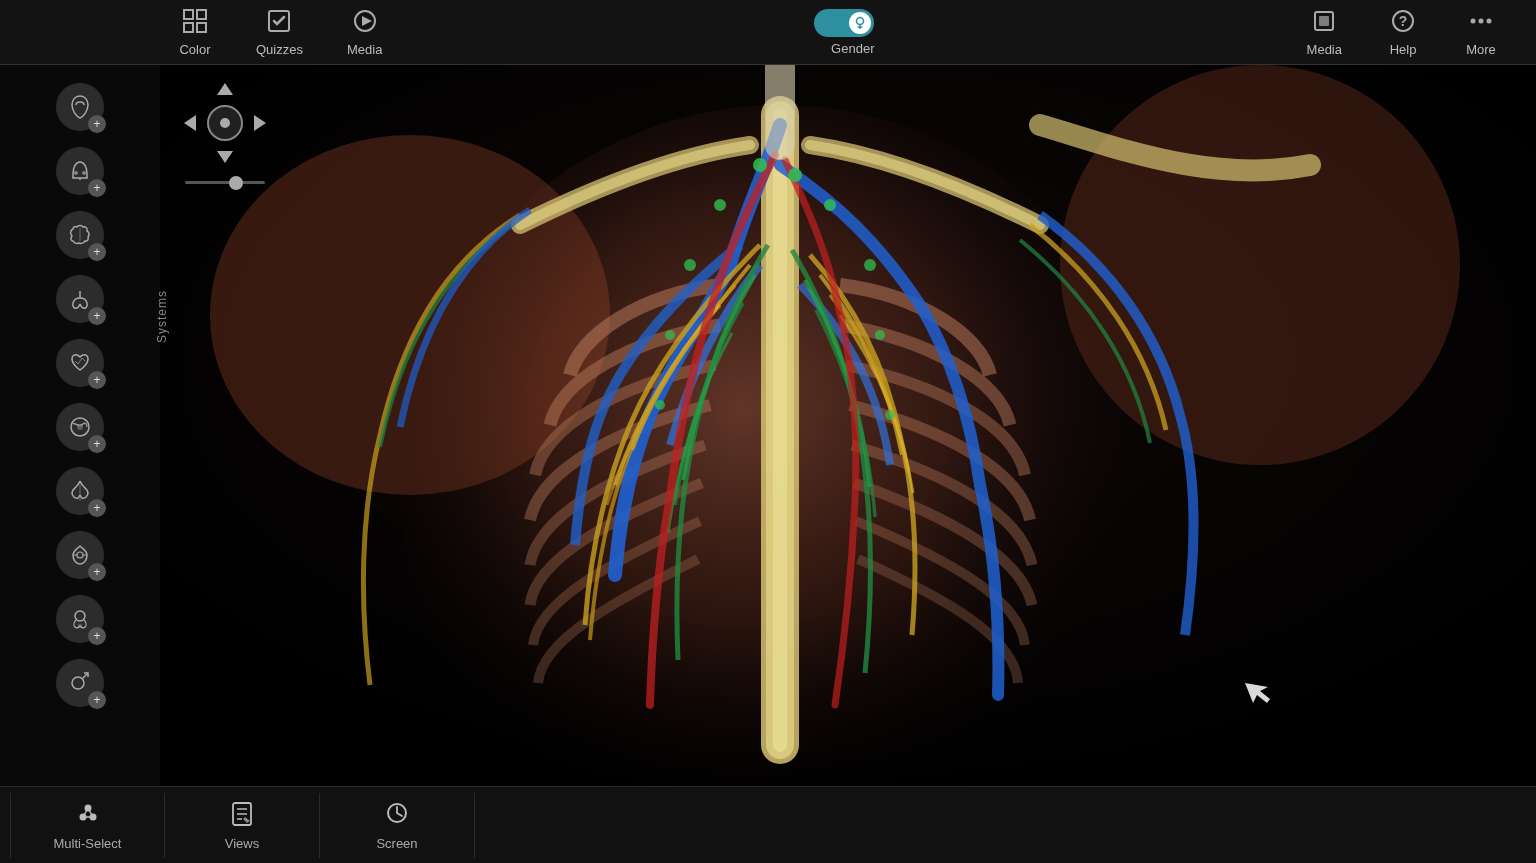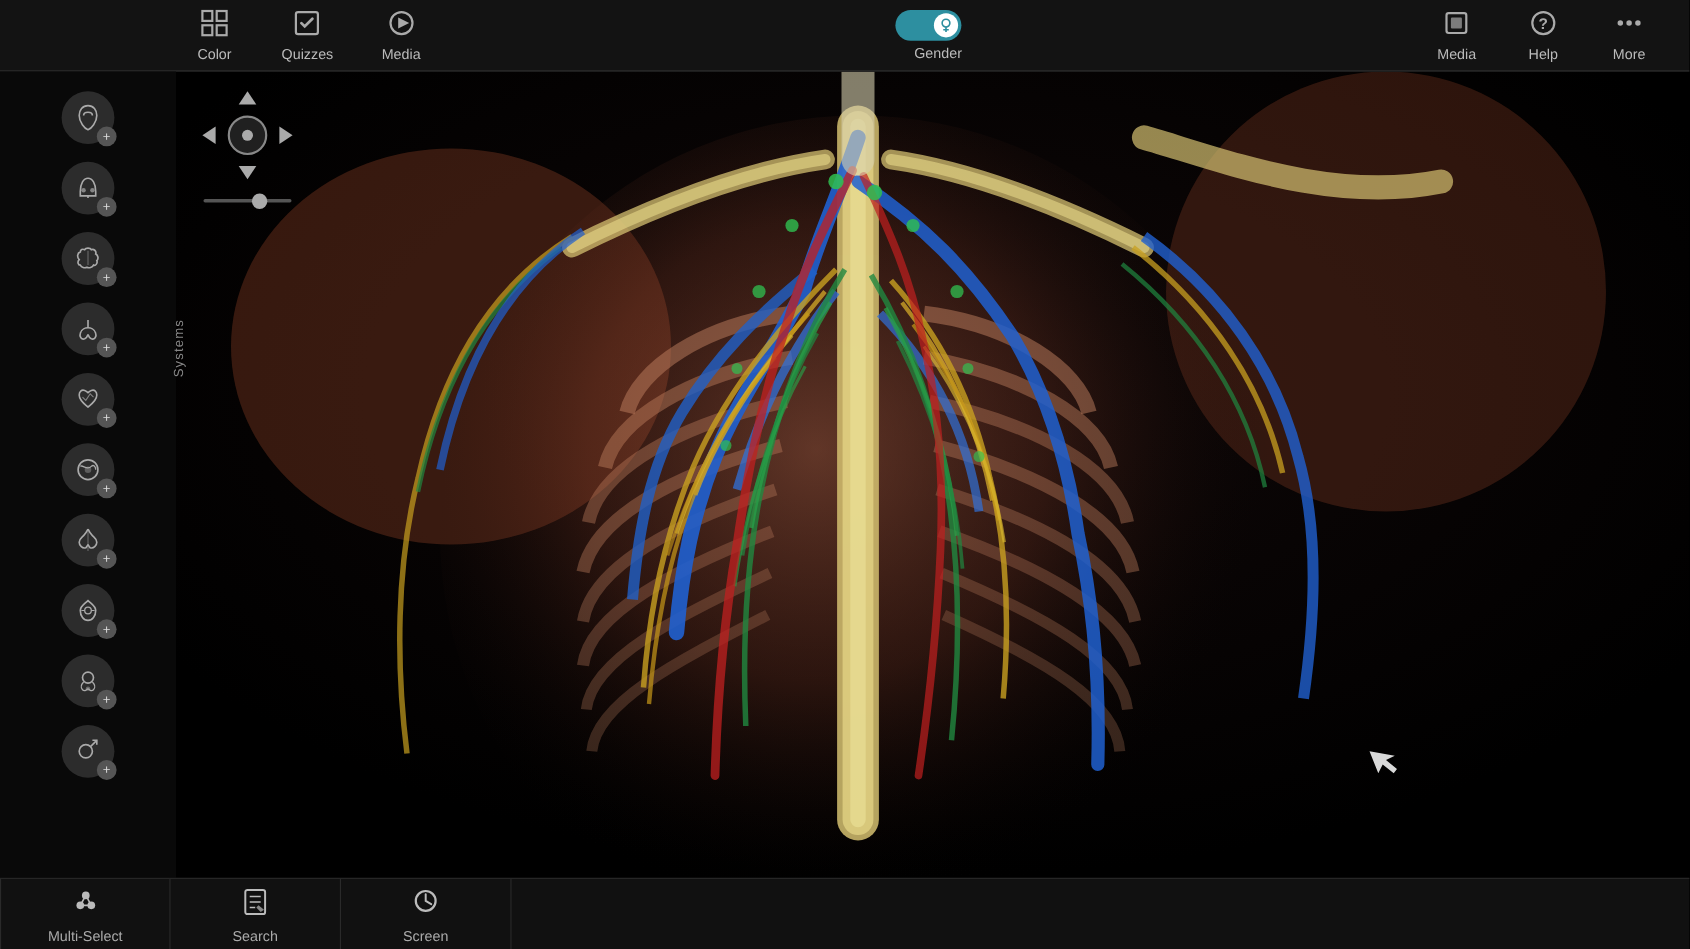--- a/index.html
+++ b/index.html
@@ -246,27 +246,28 @@
       right: 0;
       bottom: 65px;
       background: #000;
       overflow: hidden;
     }
 
     
     #bottom-toolbar {
       position: absolute;
       bottom: 0; left: 0; right: 0;
-      height: 65px;
+      height: 77px;
       background: rgba(18,18,18,0.97);
       display: flex;
       align-items: center;
       justify-content: flex-start;
       z-index: 10;
       border-top: 1px solid #2a2a2a;
+      padding-left: 10px;
       margin-top: 44px;
     }
 
     .bottom-btn {
       display: flex;
       flex-direction: column;
       align-items: center;
       justify-content: center;
       cursor: pointer;
       min-width: 155px;
@@ -660,21 +661,21 @@
   <div class="bottom-btn">
     <div class="btn-icon">
       <svg width="28" height="28" viewBox="0 0 28 28" fill="none">
         <rect x="5" y="4" width="18" height="22" rx="2" stroke="#bbb" stroke-width="1.8" fill="none"></rect>
         <line x1="9" y1="10" x2="19" y2="10" stroke="#bbb" stroke-width="1.5"></line>
         <line x1="9" y1="15" x2="19" y2="15" stroke="#bbb" stroke-width="1.5"></line>
         <line x1="9" y1="20" x2="14" y2="20" stroke="#bbb" stroke-width="1.5"></line>
         <path d="M17 18 L22 22 L19 24 L15 20Z" fill="#bbb" opacity="0.7"></path>
       </svg>
     </div>
-    <span>Search</span>
+    <span>Views</span>
   </div>
 
 
 
   <div class="bottom-btn">
     <div class="btn-icon">
       <svg width="28" height="28" viewBox="0 0 28 28" fill="none">
         <circle cx="14" cy="14" r="9" stroke="#bbb" stroke-width="2" fill="none"></circle>
         <polyline points="14,8 14,14 19,17" stroke="#bbb" stroke-width="1.8" fill="none" stroke-linecap="round"></polyline>
       </svg>

